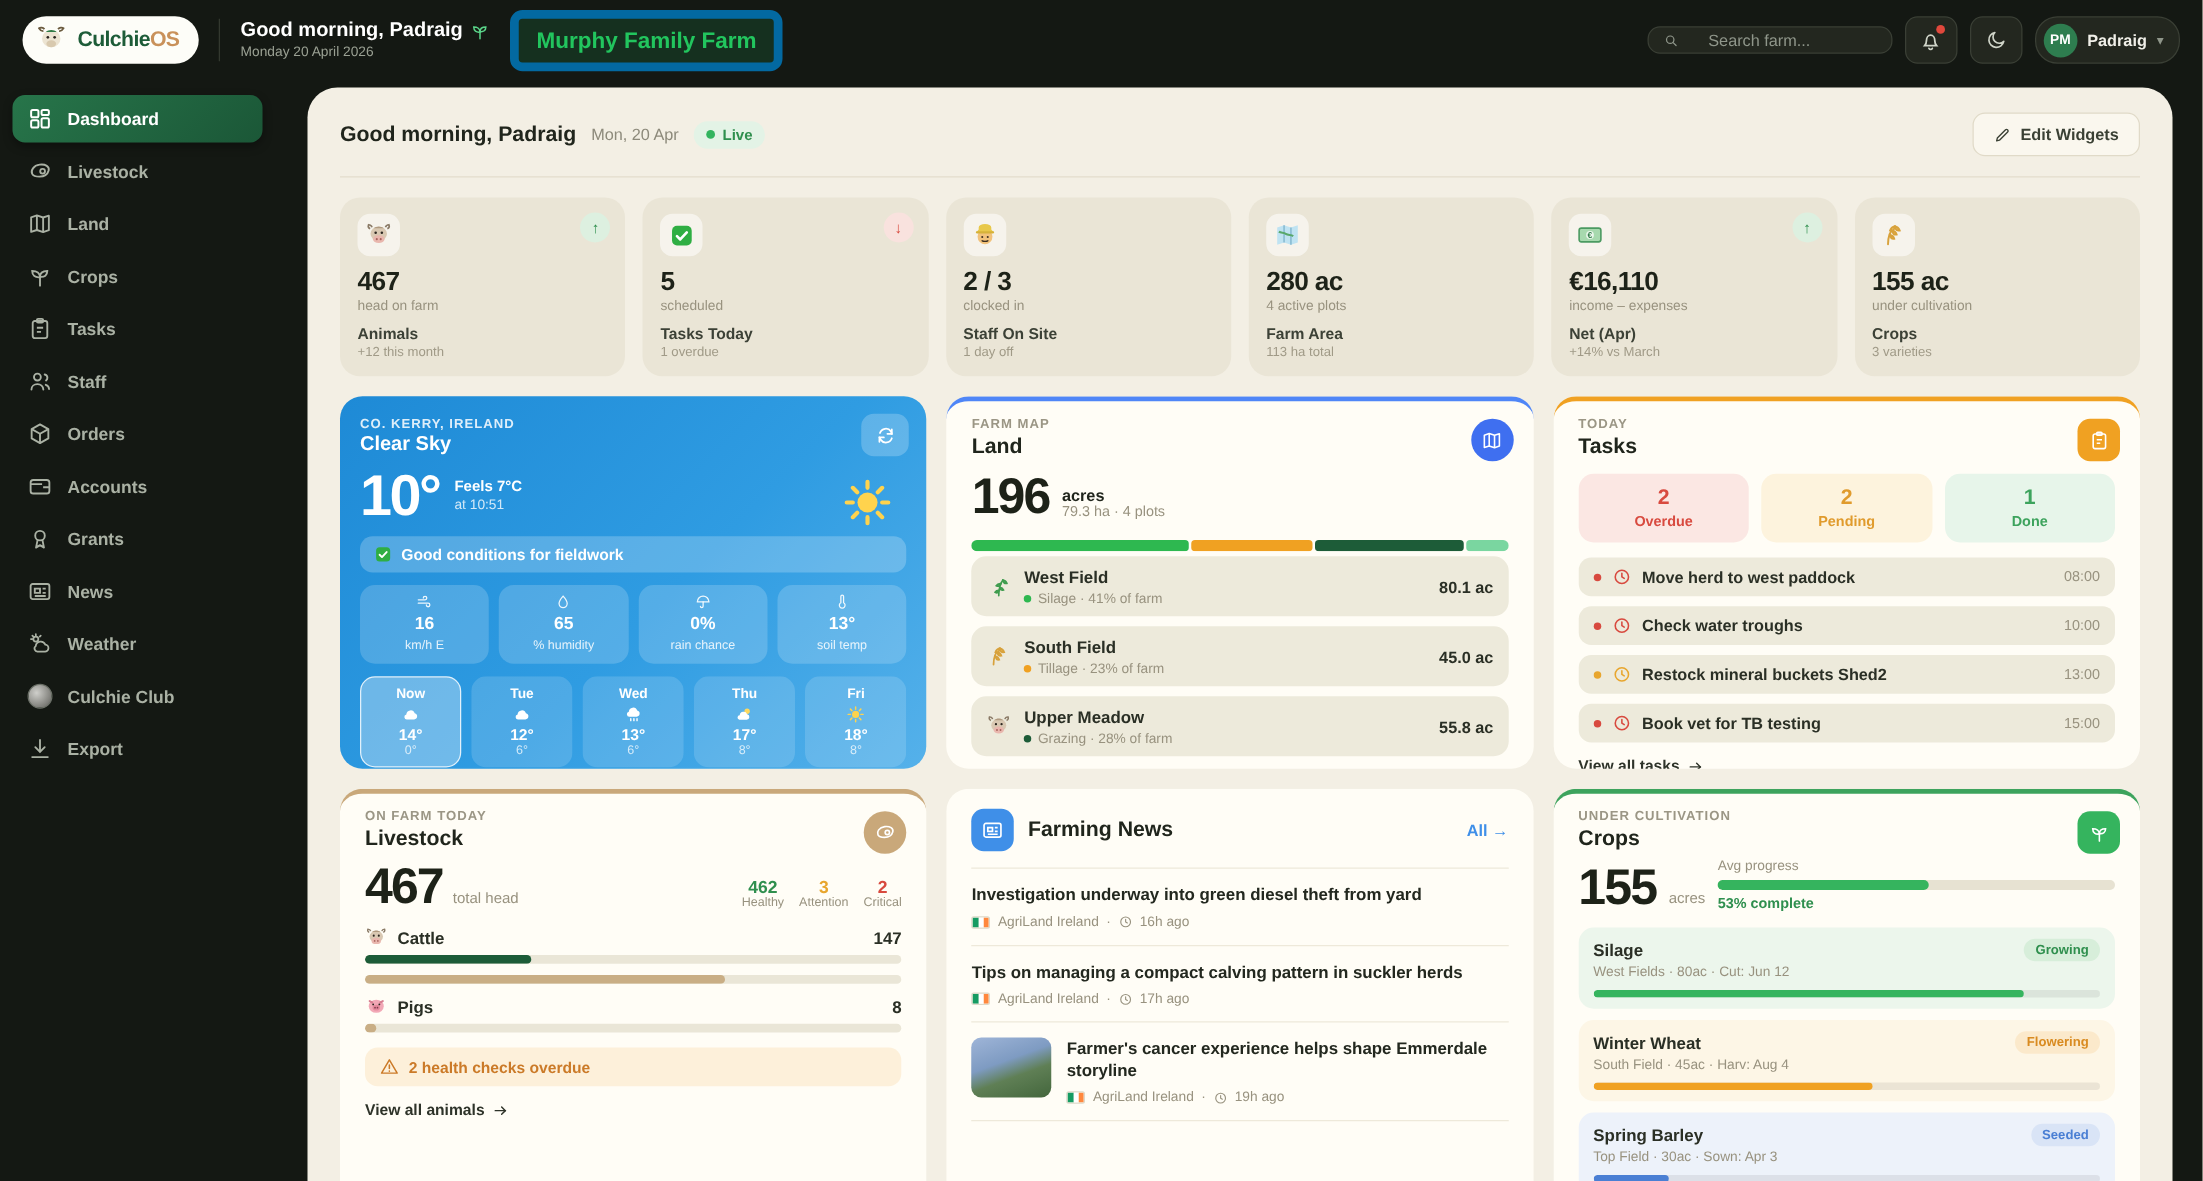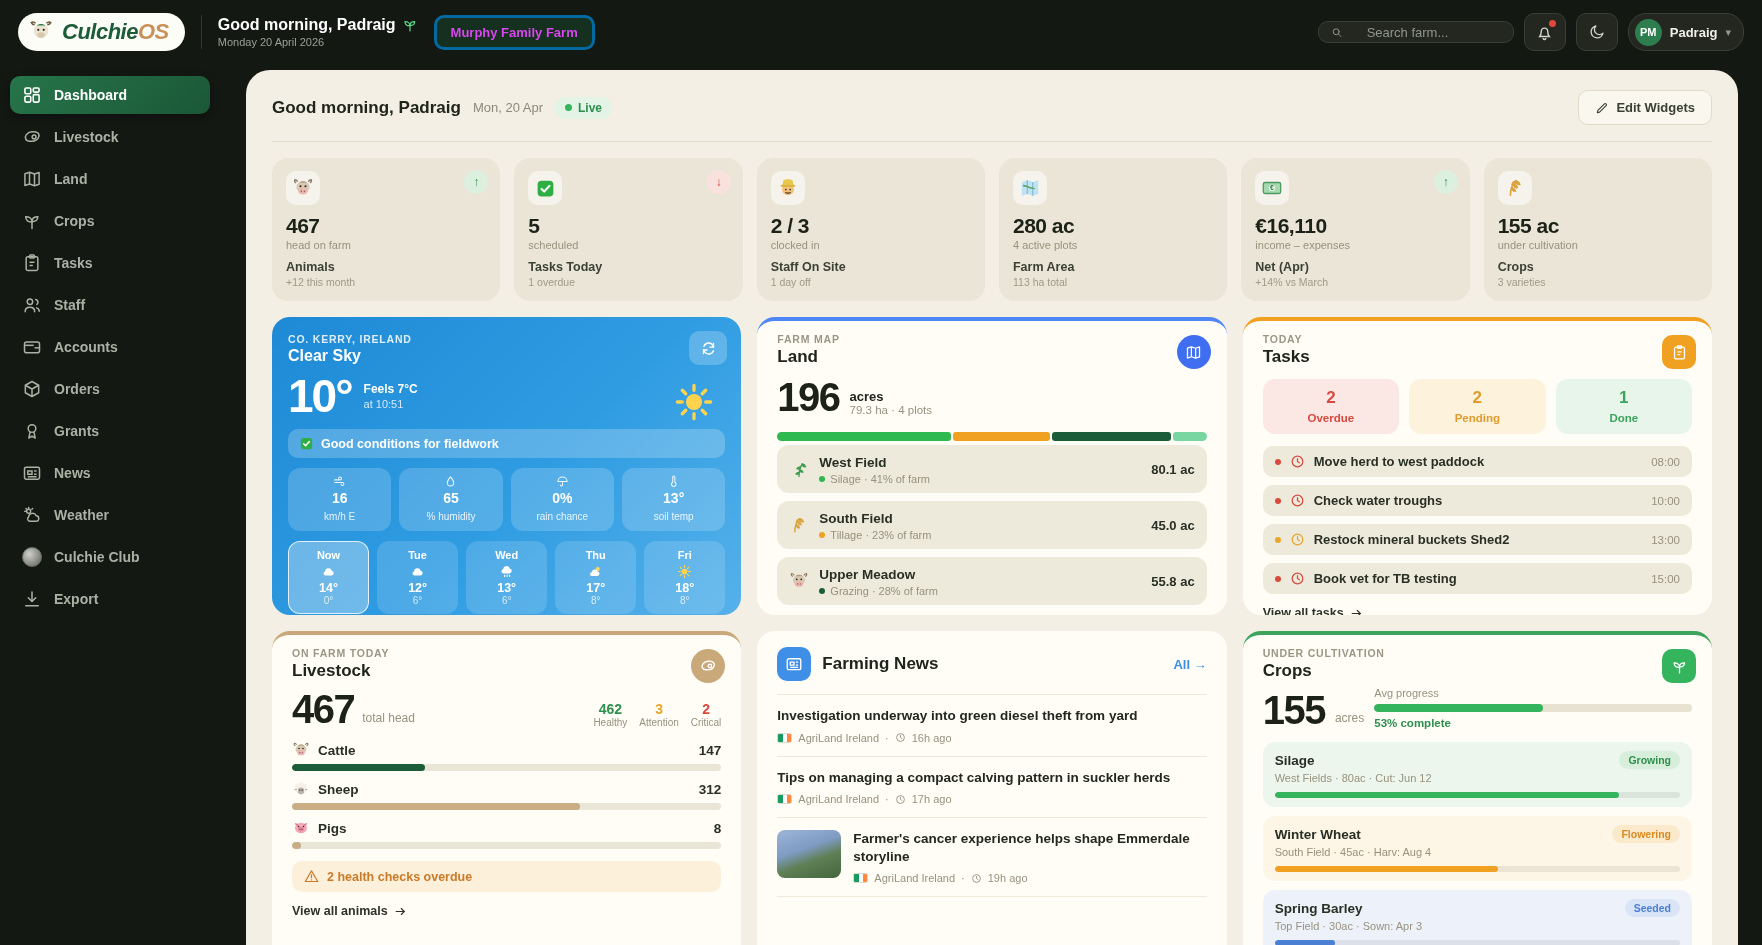--- a/index.html
+++ b/index.html
@@ -8,26 +8,26 @@
     font-family:"Liberation Sans","DejaVu Sans",sans-serif;
     background:#141813; color:#e8e6de;
     display:grid; grid-template-rows:64px 1fr; grid-template-columns:220px 1fr;
     grid-template-areas:"hdr hdr" "side main";
   }
   svg { display:block; }
 
   
   .topbar { grid-area:hdr; display:flex; align-items:center; padding:0 18px; gap:16px; }
   .logo-pill { background:#fdfdf8; border-radius:999px; padding:6px 16px 6px 10px; display:flex; align-items:center; gap:8px; }
-  .logo-word { font-size:22px; font-weight:bold; letter-spacing:-.5px;font-style:italic; }
+  .logo-word { font-size:17px; font-weight:bold; letter-spacing:-.5px; }
   .logo-word .g { color:#1d5c38; } .logo-word .o { color:#c9915a; }
   .hdr-div { width:1px; height:34px; background:#33382f; }
   .greet-name { font-size:16px; font-weight:bold; color:#fff; display:flex; align-items:center; gap:6px; }
   .greet-date { font-size:11px; color:#9aa093; margin-top:2px; }
-  .farm-badge { background:#15301f; border:3px solid #0369a1; color:#d946ef; font-weight:bold; font-size:13px; padding:7px 14px; border-radius:10px; }
+  .farm-badge { background:#15301f; border:7px solid #0369a1; color:#22c55e; font-weight:bold; font-size:18px; padding:7px 14px; border-radius:10px; }
   .topbar-right { margin-left:auto; display:flex; align-items:center; gap:10px; }
   .search-box { display:flex; align-items:center; gap:24px; background:#23271f; border:1px solid #3a3f35; border-radius:10px; height:22px; width:196px; padding:0 12px; color:#8f968a; }
   .search-box input { background:transparent; border:none; outline:none; color:#d8d6cc; font-size:13px; width:100%; font-family:inherit; }
   .search-box input::placeholder { color:#8f968a; }
   .icon-btn { position:relative; width:42px; height:38px; border-radius:10px; background:#23271f; border:1px solid #3a3f35; display:flex; align-items:center; justify-content:center; color:#cfd4c8; cursor:pointer; }
   .notif-dot { position:absolute; top:6px; right:9px; width:7px; height:7px; border-radius:50%; background:#e0483c; }
   .profile { display:flex; align-items:center; gap:8px; background:#23271f; border:1px solid #3a3f35; border-radius:18px; height:38px; padding:0 12px 0 6px; cursor:pointer; }
   .avatar { width:27px; height:27px; border-radius:50%; background:#2e7d4f; color:#fff; font-size:11px; font-weight:bold; display:flex; align-items:center; justify-content:center; }
   .profile-name { font-size:13px; font-weight:bold; color:#f0efe8; }
   .chev { color:#8f968a; font-size:11px; }
@@ -488,29 +488,29 @@
       <span>Tasks</span>
     </div>
   <div class="nav-item">
       <svg class="ni">
         <use href="#s-users"></use>
       </svg>
       <span>Staff</span>
     </div>
   <div class="nav-item">
       <svg class="ni">
+        <use href="#s-box"></use>
+      </svg>
+      <span>Orders</span>
+    </div>
+  <div class="nav-item">
+      <svg class="ni">
         <use href="#s-wallet"></use>
       </svg>
       <span>Accounts</span>
-    </div>
-  <div class="nav-item">
-      <svg class="ni">
-        <use href="#s-box"></use>
-      </svg>
-      <span>Orders</span>
     </div>
   <div class="nav-item">
       <svg class="ni">
         <use href="#s-award"></use>
       </svg>
       <span>Grants</span>
     </div>
   <div class="nav-item">
       <svg class="ni">
         <use href="#s-news"></use>
@@ -861,27 +861,20 @@
                 <use href="#s-cow"></use>
               </svg>
               <span>Cattle</span>
               <span class="ls-count">147</span>
             </div>
         <div class="track">
               <div class="fill" style="background: rgb(29, 92, 56); width: 31%;"></div>
             </div>
       </div>
       <div class="ls-row">
-        <div class="ls-head">
-              <svg width="18" height="18">
-                <use href="#s-sheepface"></use>
-              </svg>
-              <span>Sheep</span>
-              <span class="ls-count">312</span>
-            </div>
         <div class="track">
               <div class="fill" style="background: rgb(201, 174, 133); width: 67%;"></div>
             </div>
       </div>
       <div class="ls-row">
         <div class="ls-head">
               <svg width="18" height="18">
                 <use href="#s-pig"></use>
               </svg>
               <span>Pigs</span>

